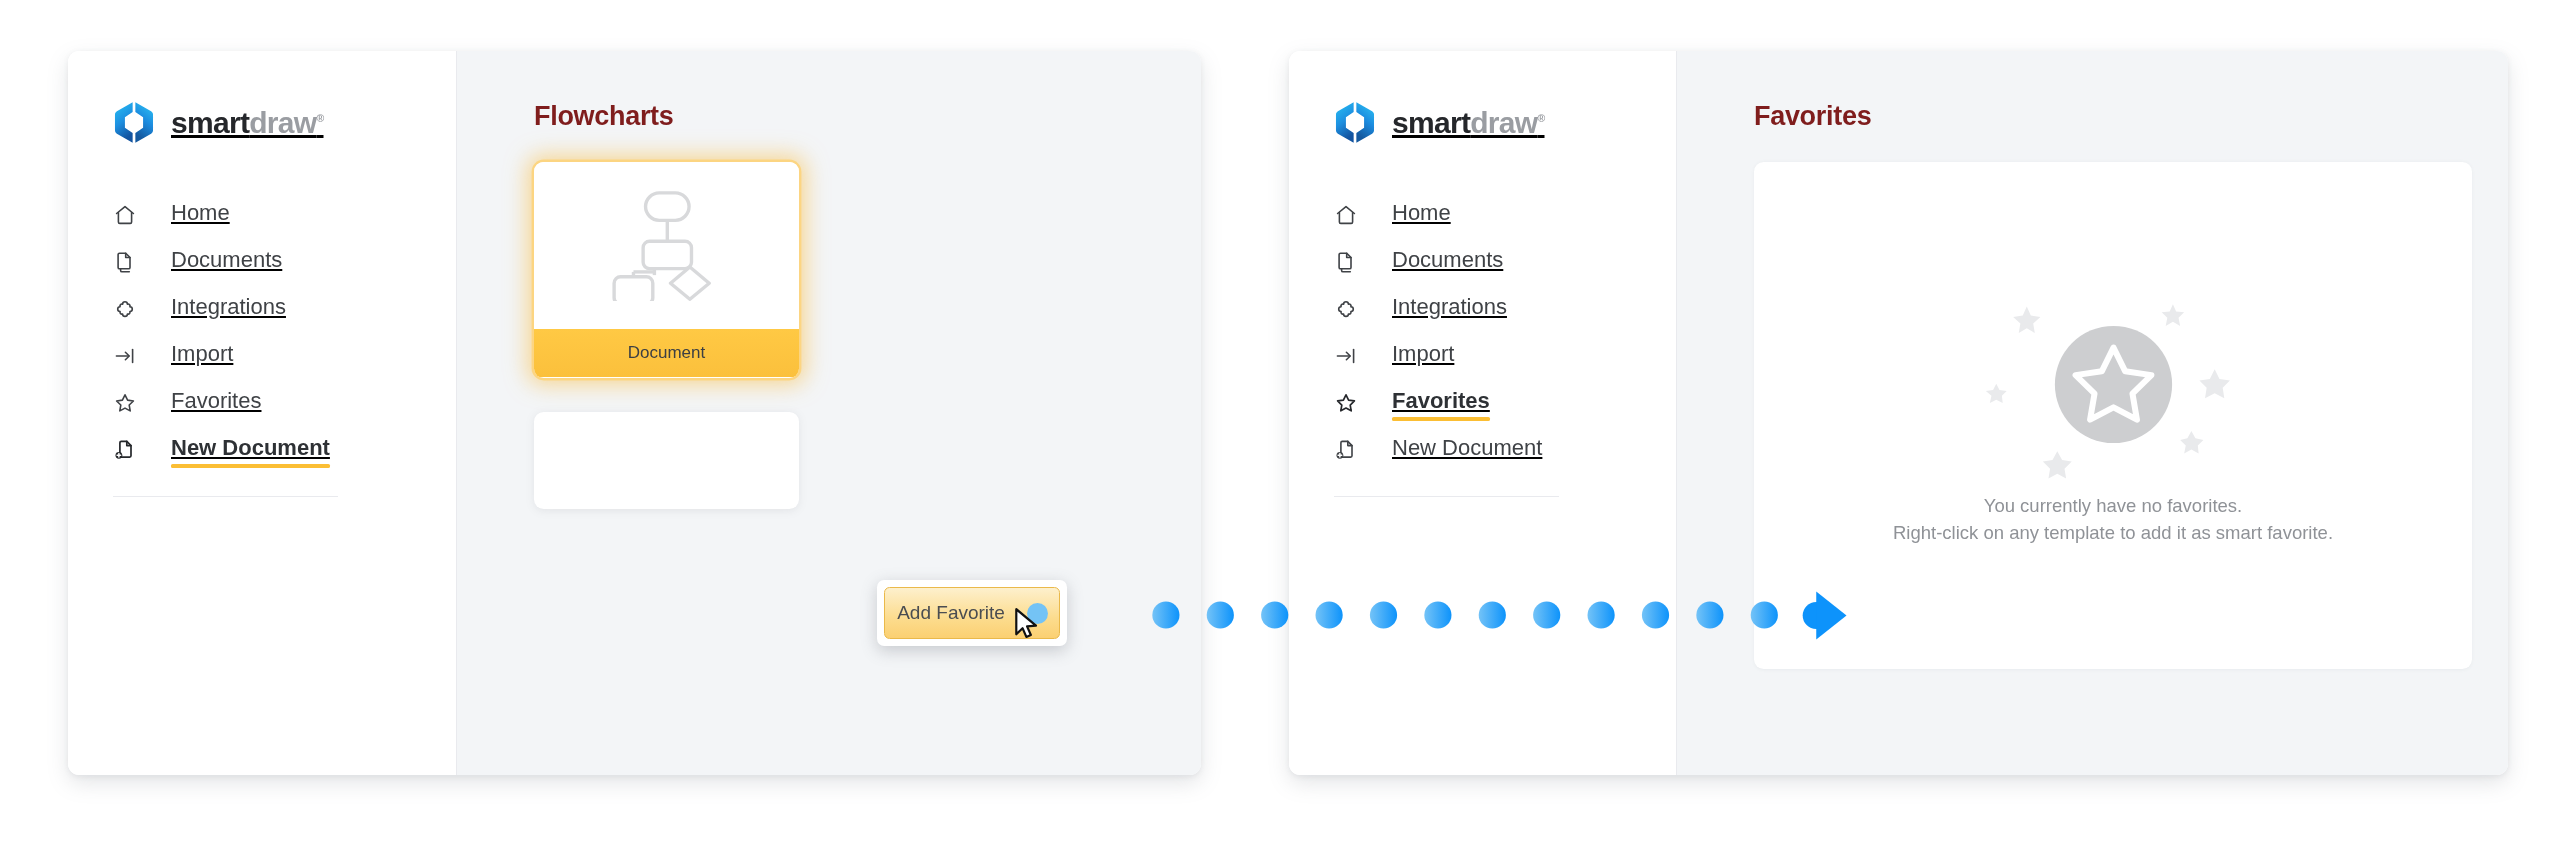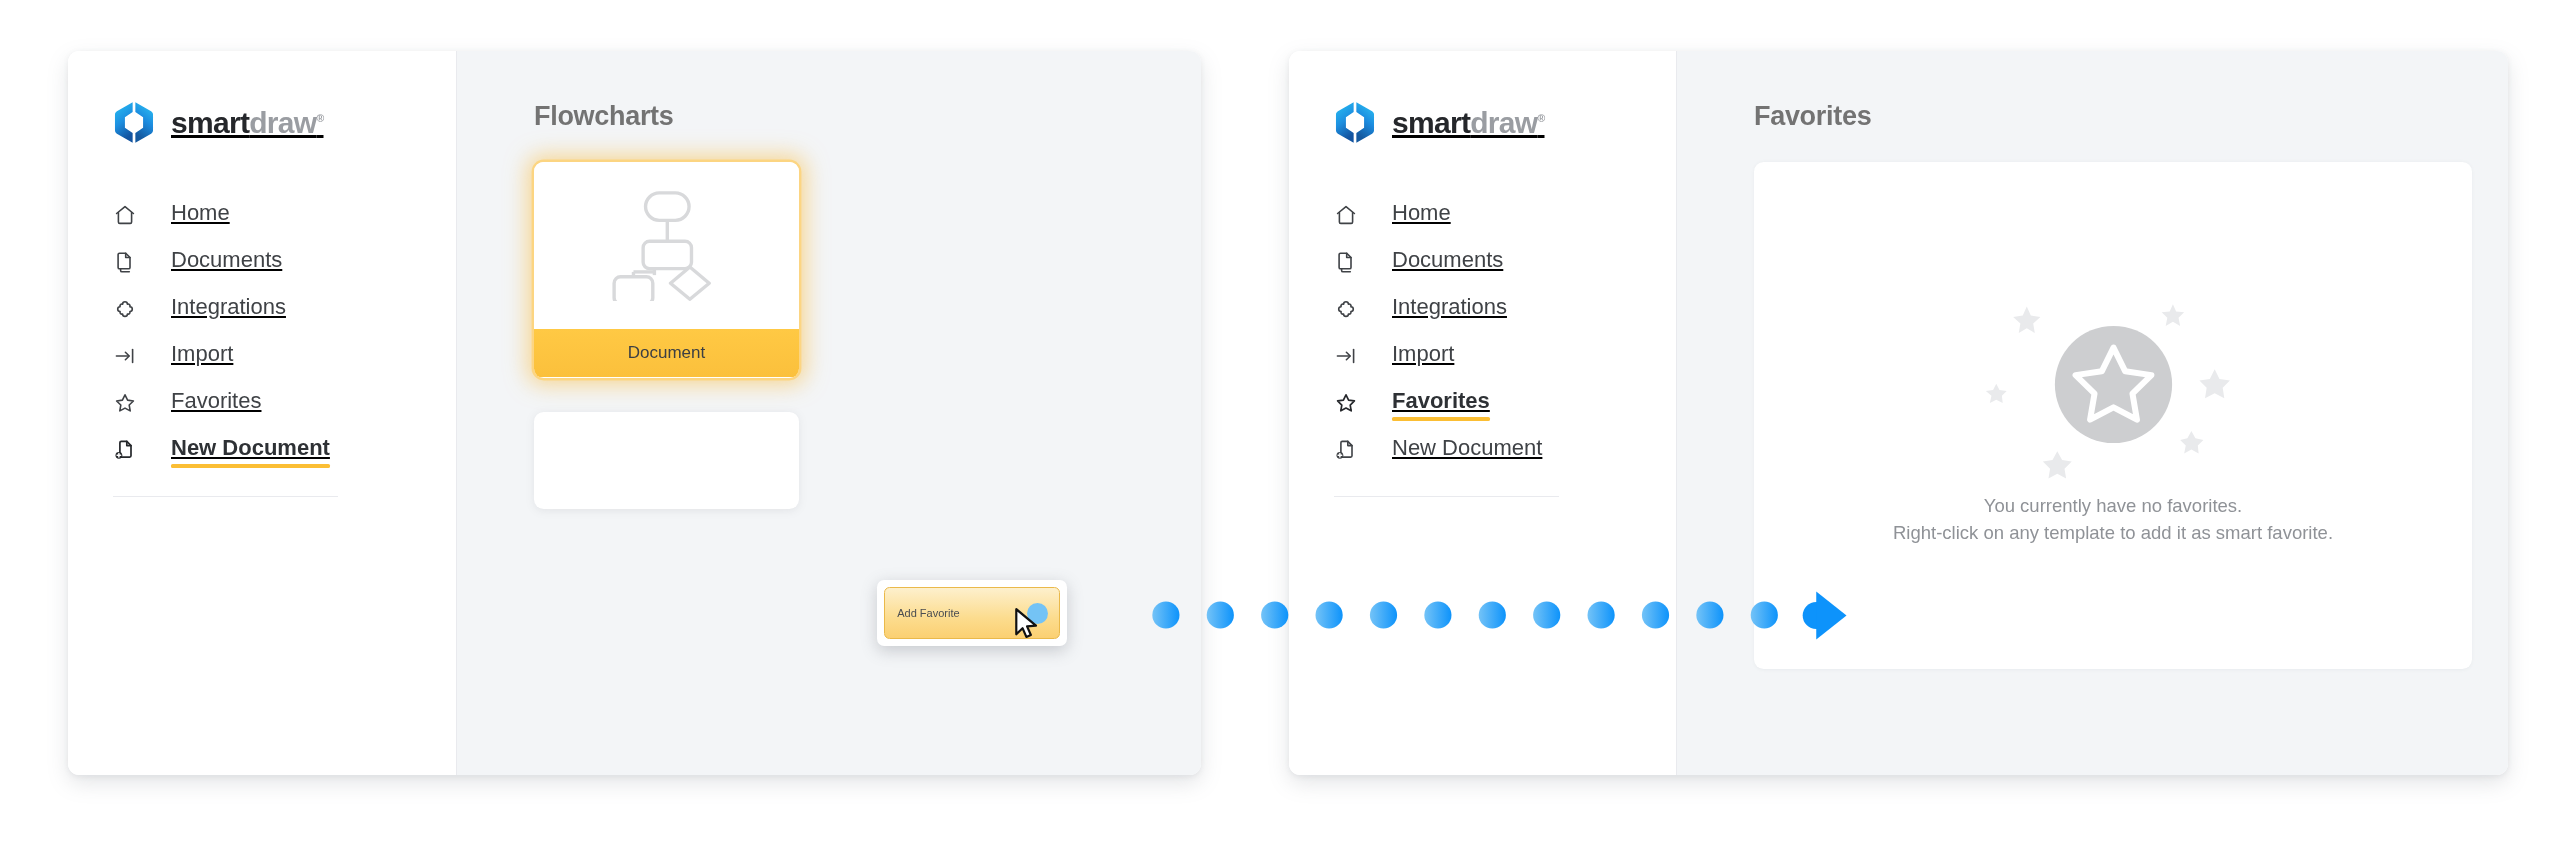--- a/index.html
+++ b/index.html
@@ -59,21 +59,21 @@
   }
   .nav-divider { margin-top: 22.5px; width: 225px; height: 1.6px; background:#e9eaee; }
 
   
   .content {
     flex: 1 1 auto;
     background: #f3f5f7;
     padding: 50px 0 0 77px;
     position: relative;
   }
-  .content-title { font-size: 27px; font-weight: 700; color: #737373; letter-spacing:-0.3px; }
+  .content-title { font-size: 27px; font-weight: 700; color: #7f1d1d; letter-spacing:-0.3px; }
 
   
   .tpl-card {
     position:absolute; left: 77px; top: 111px;
     width: 265px; height: 216px;
     background:#fff; border-radius: 9.7px; overflow:hidden;
     box-shadow: 0 0 0 2.4px #fcd582, 0 0 21px 6.4px rgba(250,190,70,.55);
   }
   .tpl-thumb { height: 167px; display:flex; align-items:center; justify-content:center; background:#fff;}
   .tpl-bar {
@@ -95,21 +95,21 @@
     background:#fff; border-radius: 7.2px;
     box-shadow: 0 4.8px 16px rgba(90,95,105,.28);
     padding: 7.2px; z-index: 40;
   }
   .ctx-item {
     width: 100%; height: 100%;
     background: linear-gradient(180deg,#fdf0cd 0%,#fcdc8e 60%,#fbd072 100%);
     border: 1.2px solid #eab94a; border-radius: 5.6px;
     display:flex; align-items:center; justify-content:space-between;
     padding: 0 11.3px 0 12px;
-    font-size: 11px; color: #4a4d51;
+    font-size: 19px; color: #4a4d51;
   }
   .ctx-dot { width: 21px; height: 21px; border-radius:50%; background:#74c3f5; flex:0 0 auto; }
 
   .cursor { position:absolute; left:1009px; top:606px; width:35px; height:35px; z-index:60; }
 
   
   .connector { position:absolute; left:1150px; top:599px; z-index: 30; }
   .arrow-head { position:absolute; left:1797px; top:590px; z-index:30; }
 
   

